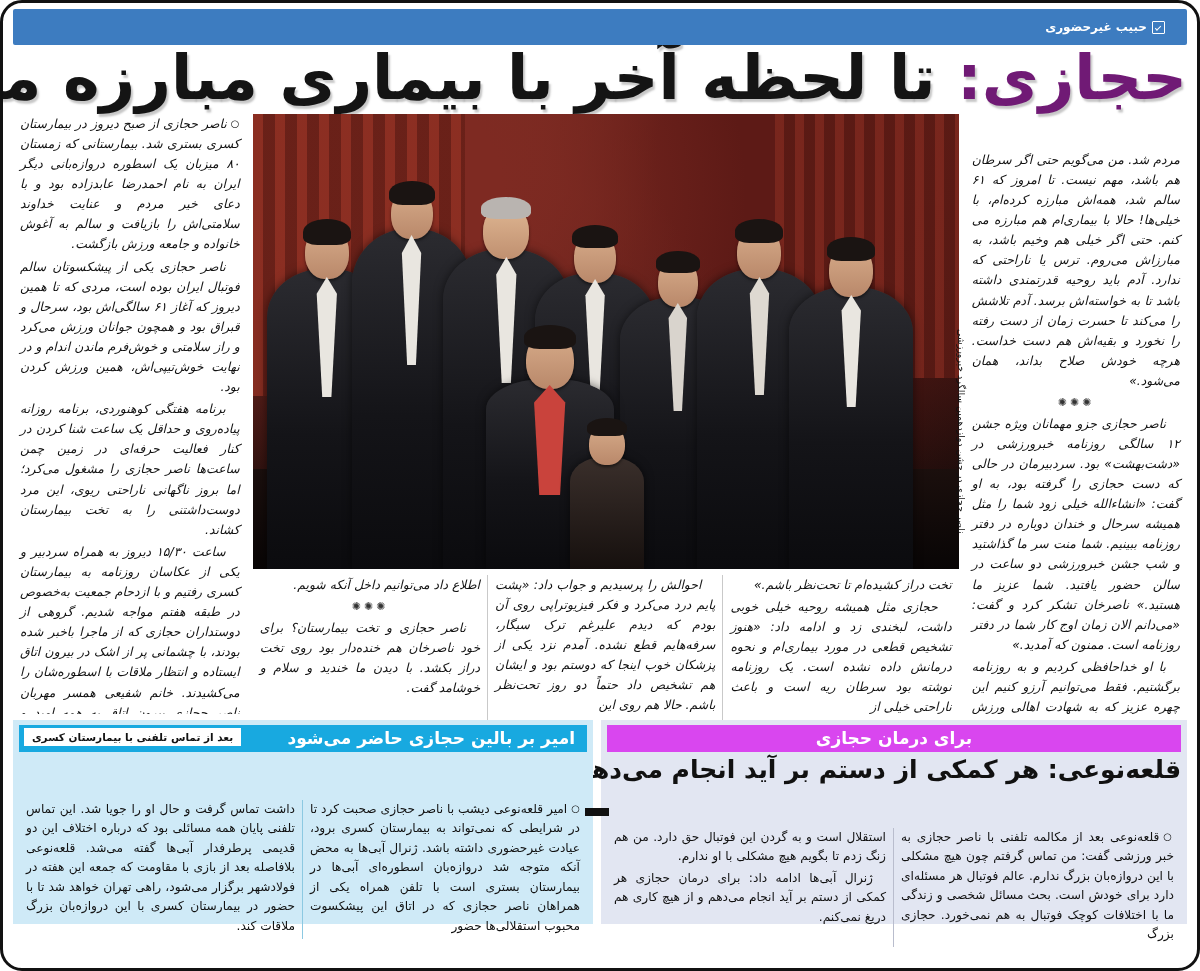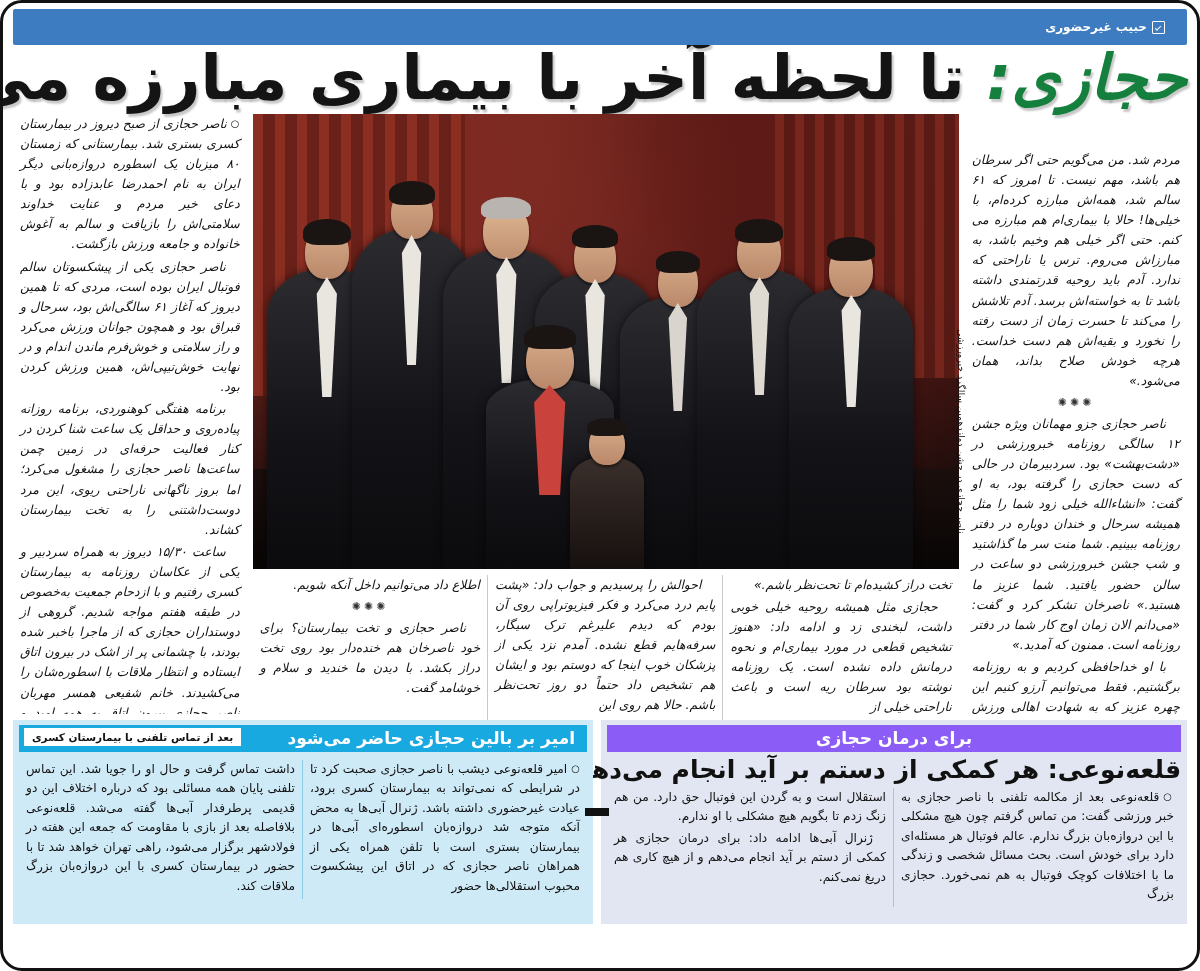--- a/index.html
+++ b/index.html
@@ -68,21 +68,21 @@
     line-height:0.95;
   }
   .headline .h-main{
     font-size:62px;font-weight:bold;
     color:#141414;
     letter-spacing:-2px;
     text-shadow:2px 3px 2px rgba(130,130,130,.45);
     white-space:nowrap;
     display:inline-block;
   }
-  .headline .h-accent{color:#15803d;font-style:italic;}
+  .headline .h-accent{color:#701a75;}
 
   
   .body-grid{
     display:flex;
     flex-direction:row;
     height:600px;
     margin-top:4px;
     gap:0;
   }
   .col{
@@ -205,21 +205,21 @@
     padding:5px 6px 6px;
   }
   .panel.left{width:586px;background:#e2e6f2;}
   .panel.right{width:586px;background:#cfeaf7;}
   .panel .bar{
     height:27px;
     display:flex;align-items:center;justify-content:center;
     color:#fff;font-size:17px;font-weight:bold;
     letter-spacing:-0.5px;
   }
-  .panel.left .bar{background:#8b5cf6;}
+  .panel.left .bar{background:#d946ef;}
   .panel.right .bar{
     background:#18a9e0;
     justify-content:flex-start;
     padding-right:12px;
     position:relative;
   }
   .panel.right .tag{
     position:absolute;
     left:4px;top:2px;
     background:#ffffff;
@@ -243,20 +243,21 @@
     display:flex;
   }
   .panel .pcol{
     width:50%;
     box-sizing:border-box;
     padding:0 7px;
     font-size:12.2px;
     line-height:1.6;
     text-align:justify;
     color:#111;
+    margin-top:40px;
   }
   .panel .pcol + .pcol{border-right:1px solid #b9bdcd;}
   .panel.right .pcol + .pcol{border-right-color:#8cc9e2;}
   .panel .pcol p{margin:0 0 2px;text-indent:13px;}
   .panel .pcol p.noind{text-indent:0;}
 
   .edge-mark{
     position:absolute;
     width:18px;height:8px;background:#111;
   }

